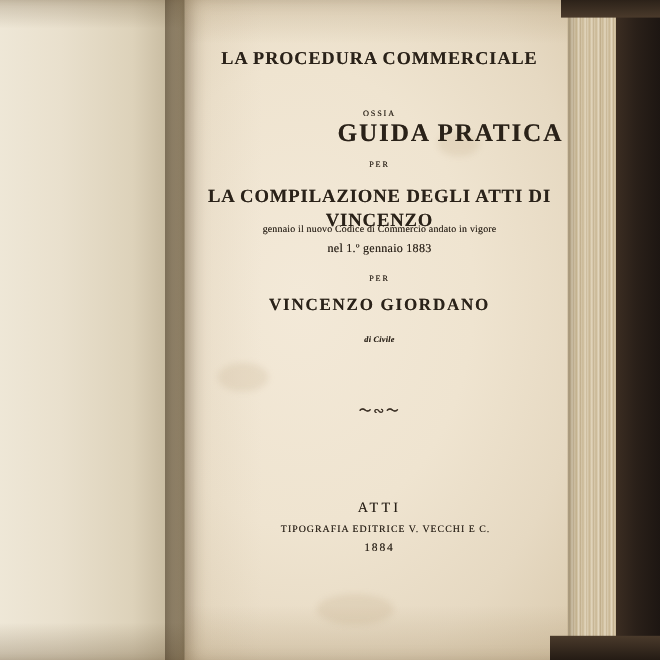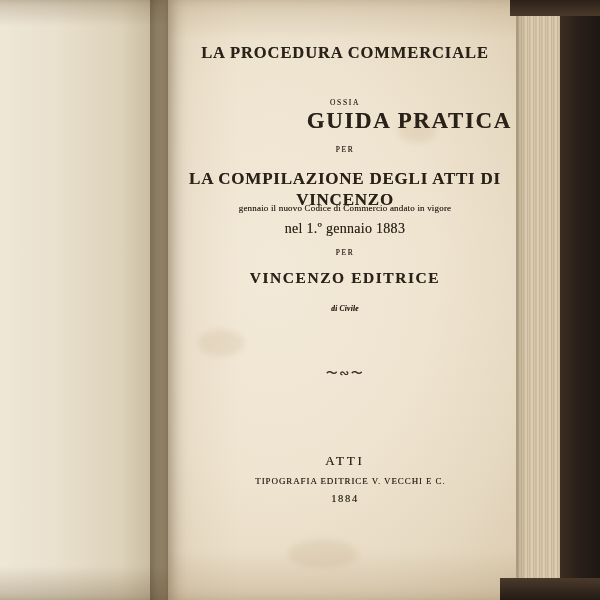--- a/index.html
+++ b/index.html
@@ -181,21 +181,21 @@
   }
   .t-secondo {
     position: absolute;
     top: 203px; left: 0; right: 0;
     font-size: 9px;
     letter-spacing: 0.02em;
   }
   .t-nel {
     position: absolute;
     top: 220px; left: 0; right: 0;
-    font-size: 14px;
+    font-size: 11px;
     letter-spacing: 0.02em;
   }
   .t-per2 {
     position: absolute;
     top: 248px; left: 0; right: 0;
     font-size: 7.5px;
     letter-spacing: 0.22em;
   }
   .t-author {
     position: absolute;
@@ -276,21 +276,21 @@
 
   <div class="title-page">
     <div class="line t-main ink">LA PROCEDURA COMMERCIALE</div>
     <div class="line t-ossia ink">OSSIA</div>
     <div class="line t-guida ink">GUIDA PRATICA</div>
     <div class="line t-per1 ink">PER</div>
     <div class="line t-compilazione ink">LA COMPILAZIONE DEGLI ATTI DI VINCENZO</div>
     <div class="line t-secondo ink">gennaio il nuovo Codice di Commercio andato in vigore</div>
     <div class="line t-nel ink">nel 1.º gennaio 1883</div>
     <div class="line t-per2 ink">PER</div>
-    <div class="line t-author ink">VINCENZO EDITRICE</div>
+    <div class="line t-author ink">VINCENZO GIORDANO</div>
     <div class="line t-role2 ink">di Civile</div>
     <div class="line ornament ink">〜∾〜</div>
     <div class="line t-city ink">ATTI</div>
     <div class="line t-publisher ink">TIPOGRAFIA EDITRICE V. VECCHI E C.</div>
     <div class="line t-year ink">1884</div>
   </div>
 
 </div>
 
 </body></html>

